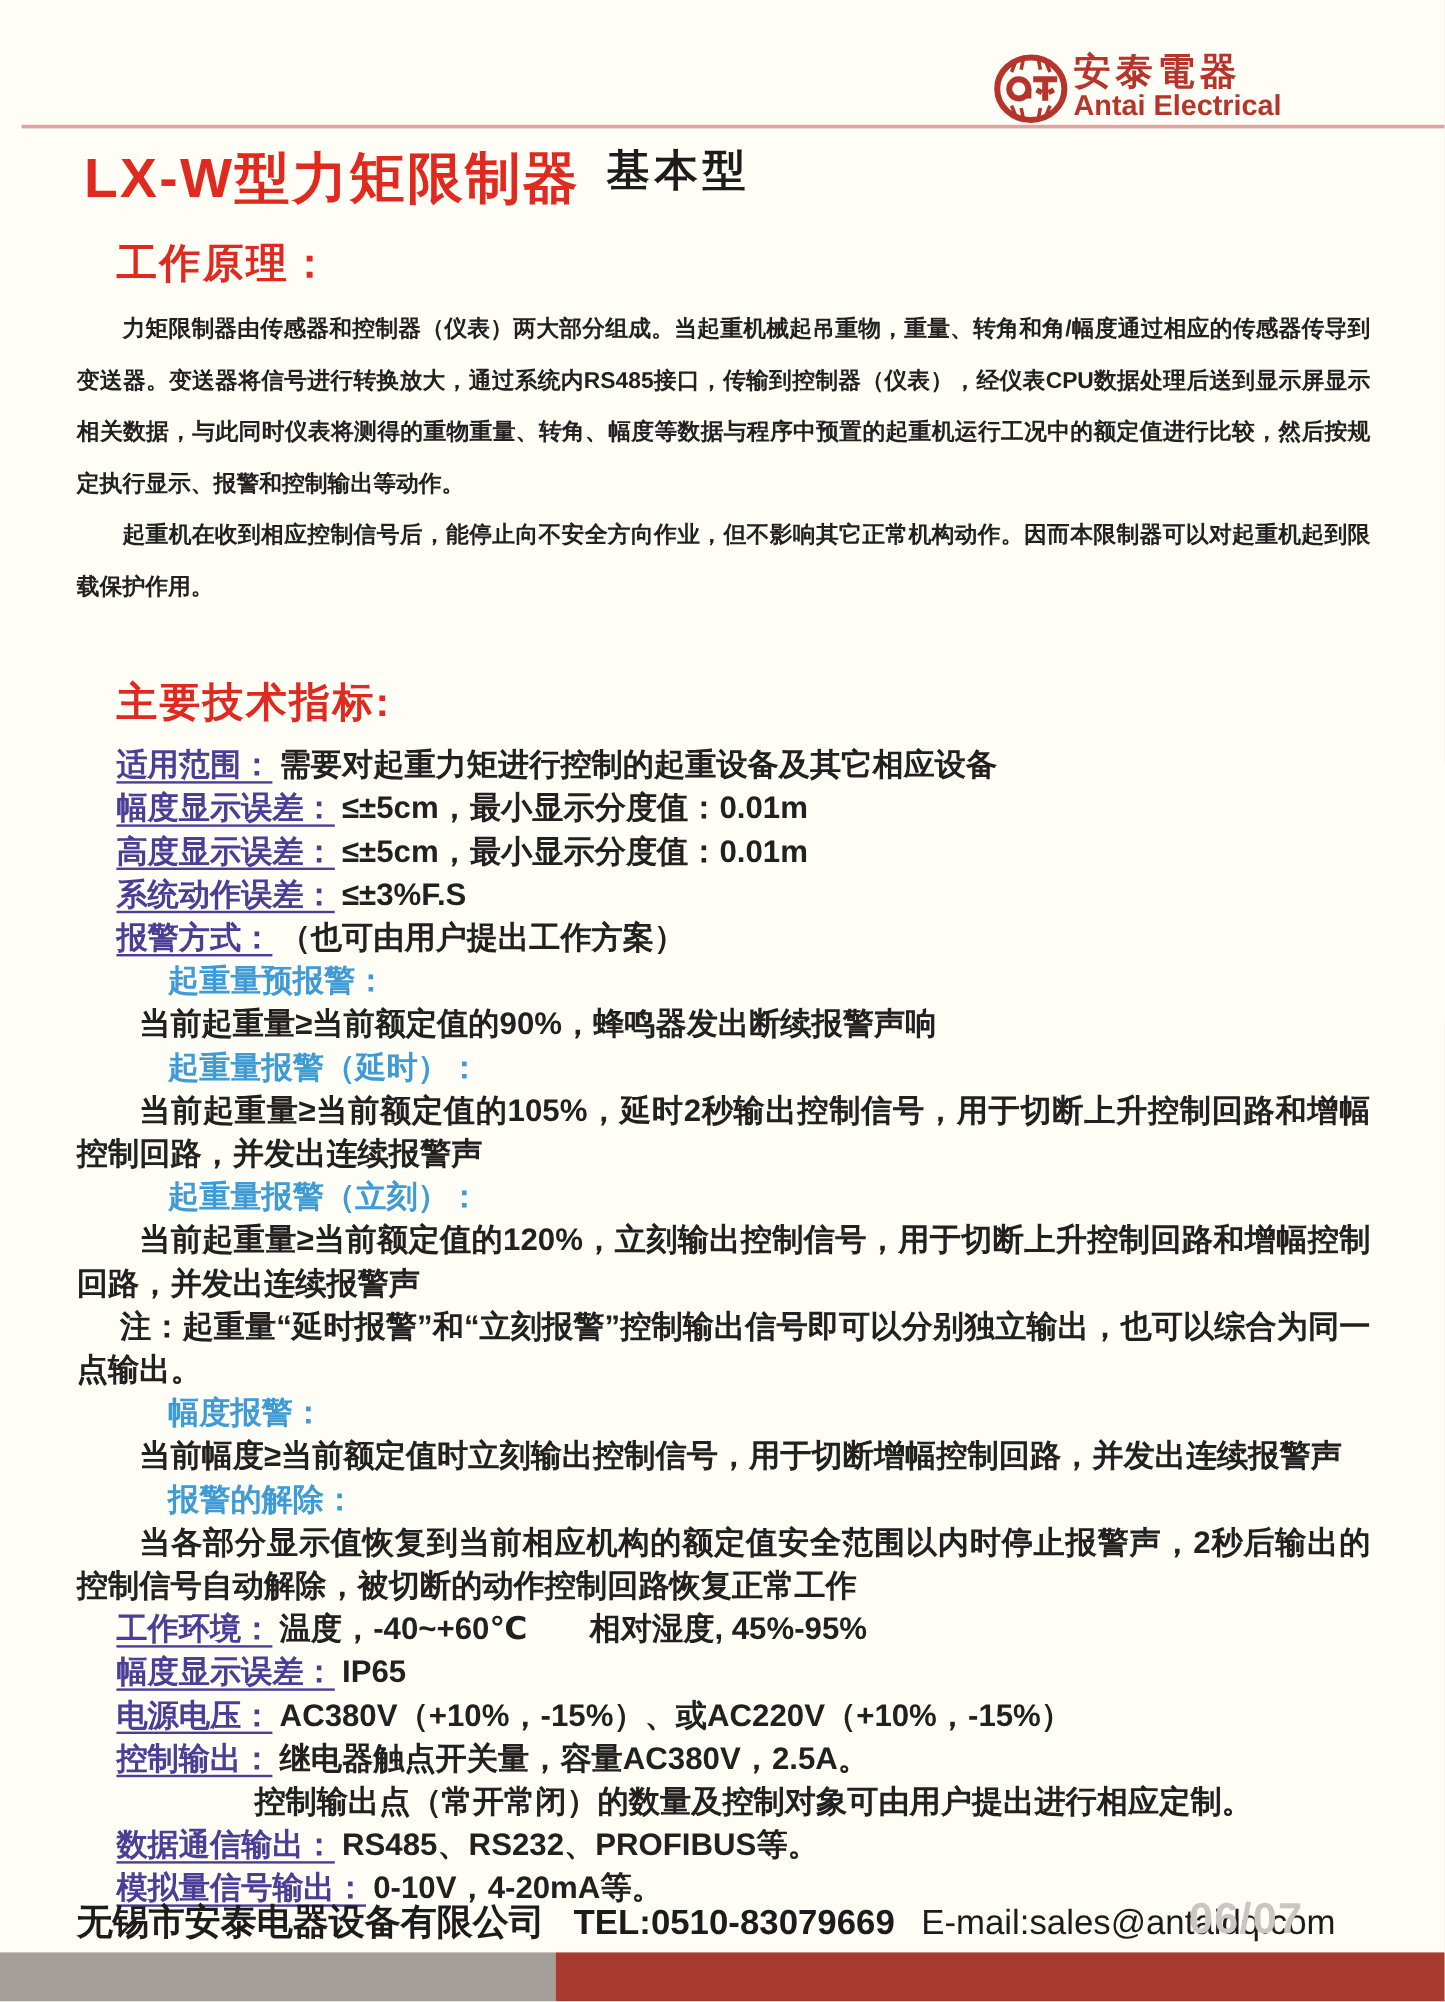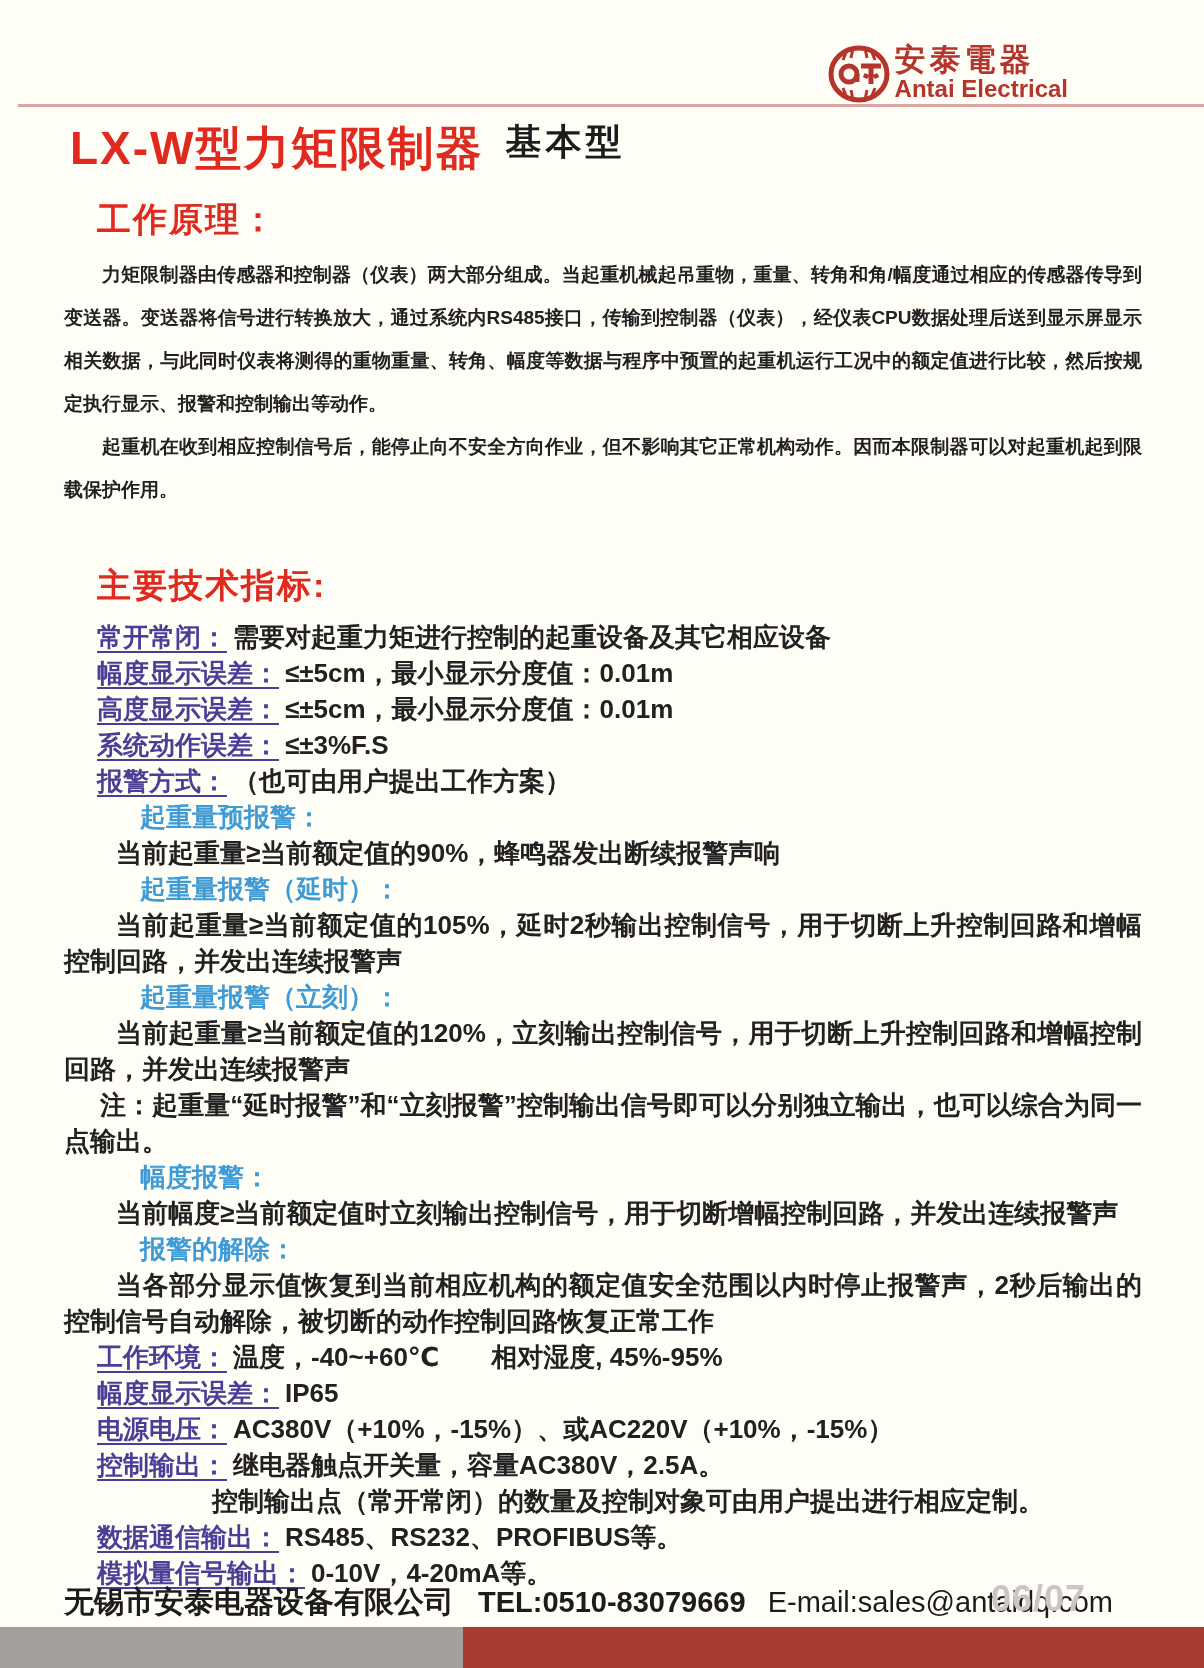--- a/index.html
+++ b/index.html
@@ -107,21 +107,21 @@
 
     <div class="section-head wp-head">工作原理：</div>
     <p class="para">力矩限制器由传感器和控制器（仪表）两大部分组成。当起重机械起吊重物，重量、转角和角/幅度通过相应的传感器传导到变送器。变送器将信号进行转换放大，通过系统内RS485接口，传输到控制器（仪表），经仪表CPU数据处理后送到显示屏显示相关数据，与此同时仪表将测得的重物重量、转角、幅度等数据与程序中预置的起重机运行工况中的额定值进行比较，然后按规定执行显示、报警和控制输出等动作。</p>
     <p class="para">起重机在收到相应控制信号后，能停止向不安全方向作业，但不影响其它正常机构动作。因而本限制器可以对起重机起到限载保护作用。</p>
 
     <div class="section-head spec-head">主要技术指标:</div>
 
     <div class="specs">
 
       <div class="spec-row">
-        <span class="spec-label">常开常闭：</span><span class="spec-value">需要对起重力矩进行控制的起重设备及其它相应设备</span>
+        <span class="spec-label">适用范围：</span><span class="spec-value">需要对起重力矩进行控制的起重设备及其它相应设备</span>
       </div>
       <div class="spec-row">
         <span class="spec-label">幅度显示误差：</span><span class="spec-value">≤±5cm，最小显示分度值：0.01m</span>
       </div>
       <div class="spec-row">
         <span class="spec-label">高度显示误差：</span><span class="spec-value">≤±5cm，最小显示分度值：0.01m</span>
       </div>
       <div class="spec-row">
         <span class="spec-label">系统动作误差：</span><span class="spec-value">≤±3%F.S</span>
       </div>

